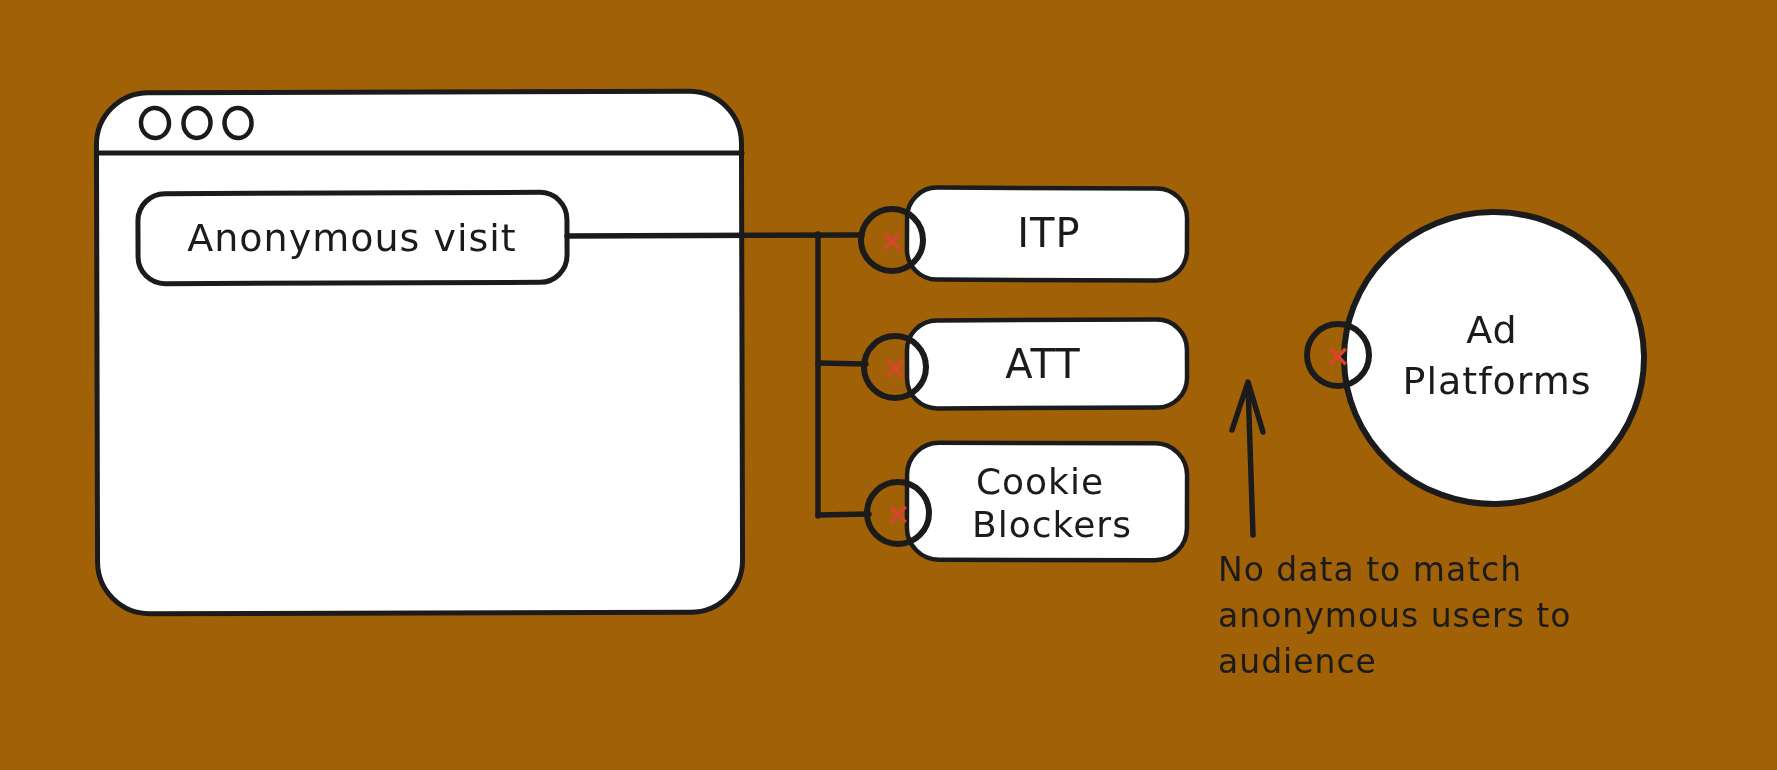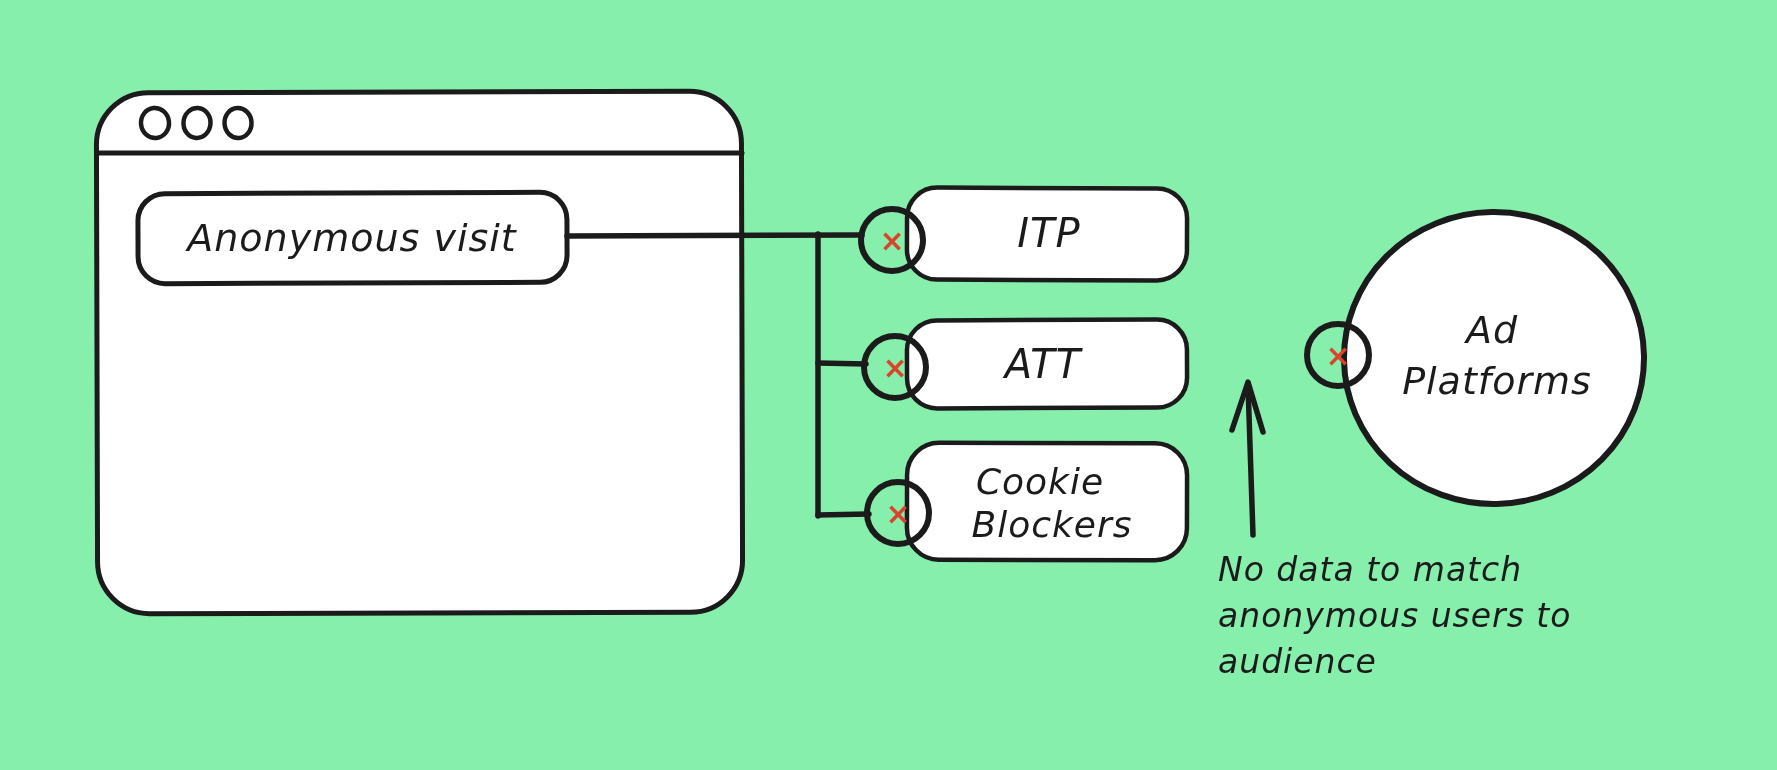--- a/index.html
+++ b/index.html
@@ -4,24 +4,23 @@
 <style>
   html, body {
     margin: 0;
     padding: 0;
     background: #ffffff;
   }
   .canvas {
     position: relative;
     width: 1777px;
     height: 770px;
-    background: #86efac;
+    background: #a16207;
     overflow: hidden;
     font-family: "DejaVu Sans", sans-serif;
-    font-style: italic;
   }
   svg { display: block; }
 
   
   .ink       { stroke: #1b1b1b; fill: none; stroke-linecap: round; stroke-linejoin: round; }
   .sw-win    { stroke-width: 5; }
   .sw-box    { stroke-width: 4.5; }
   .sw-line   { stroke-width: 5.5; }
   .fill-white{ fill: #ffffff; }
 

